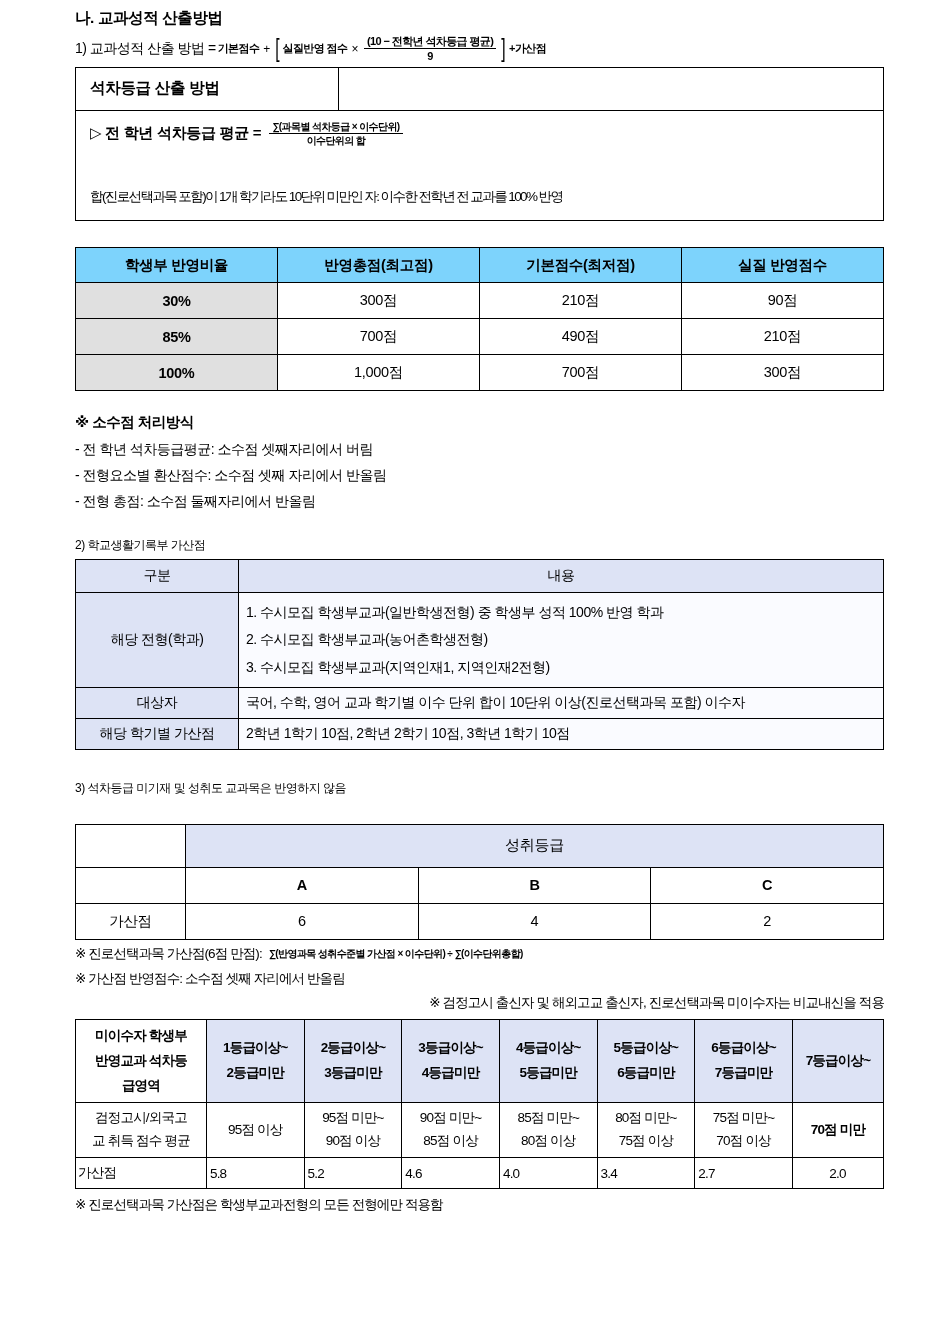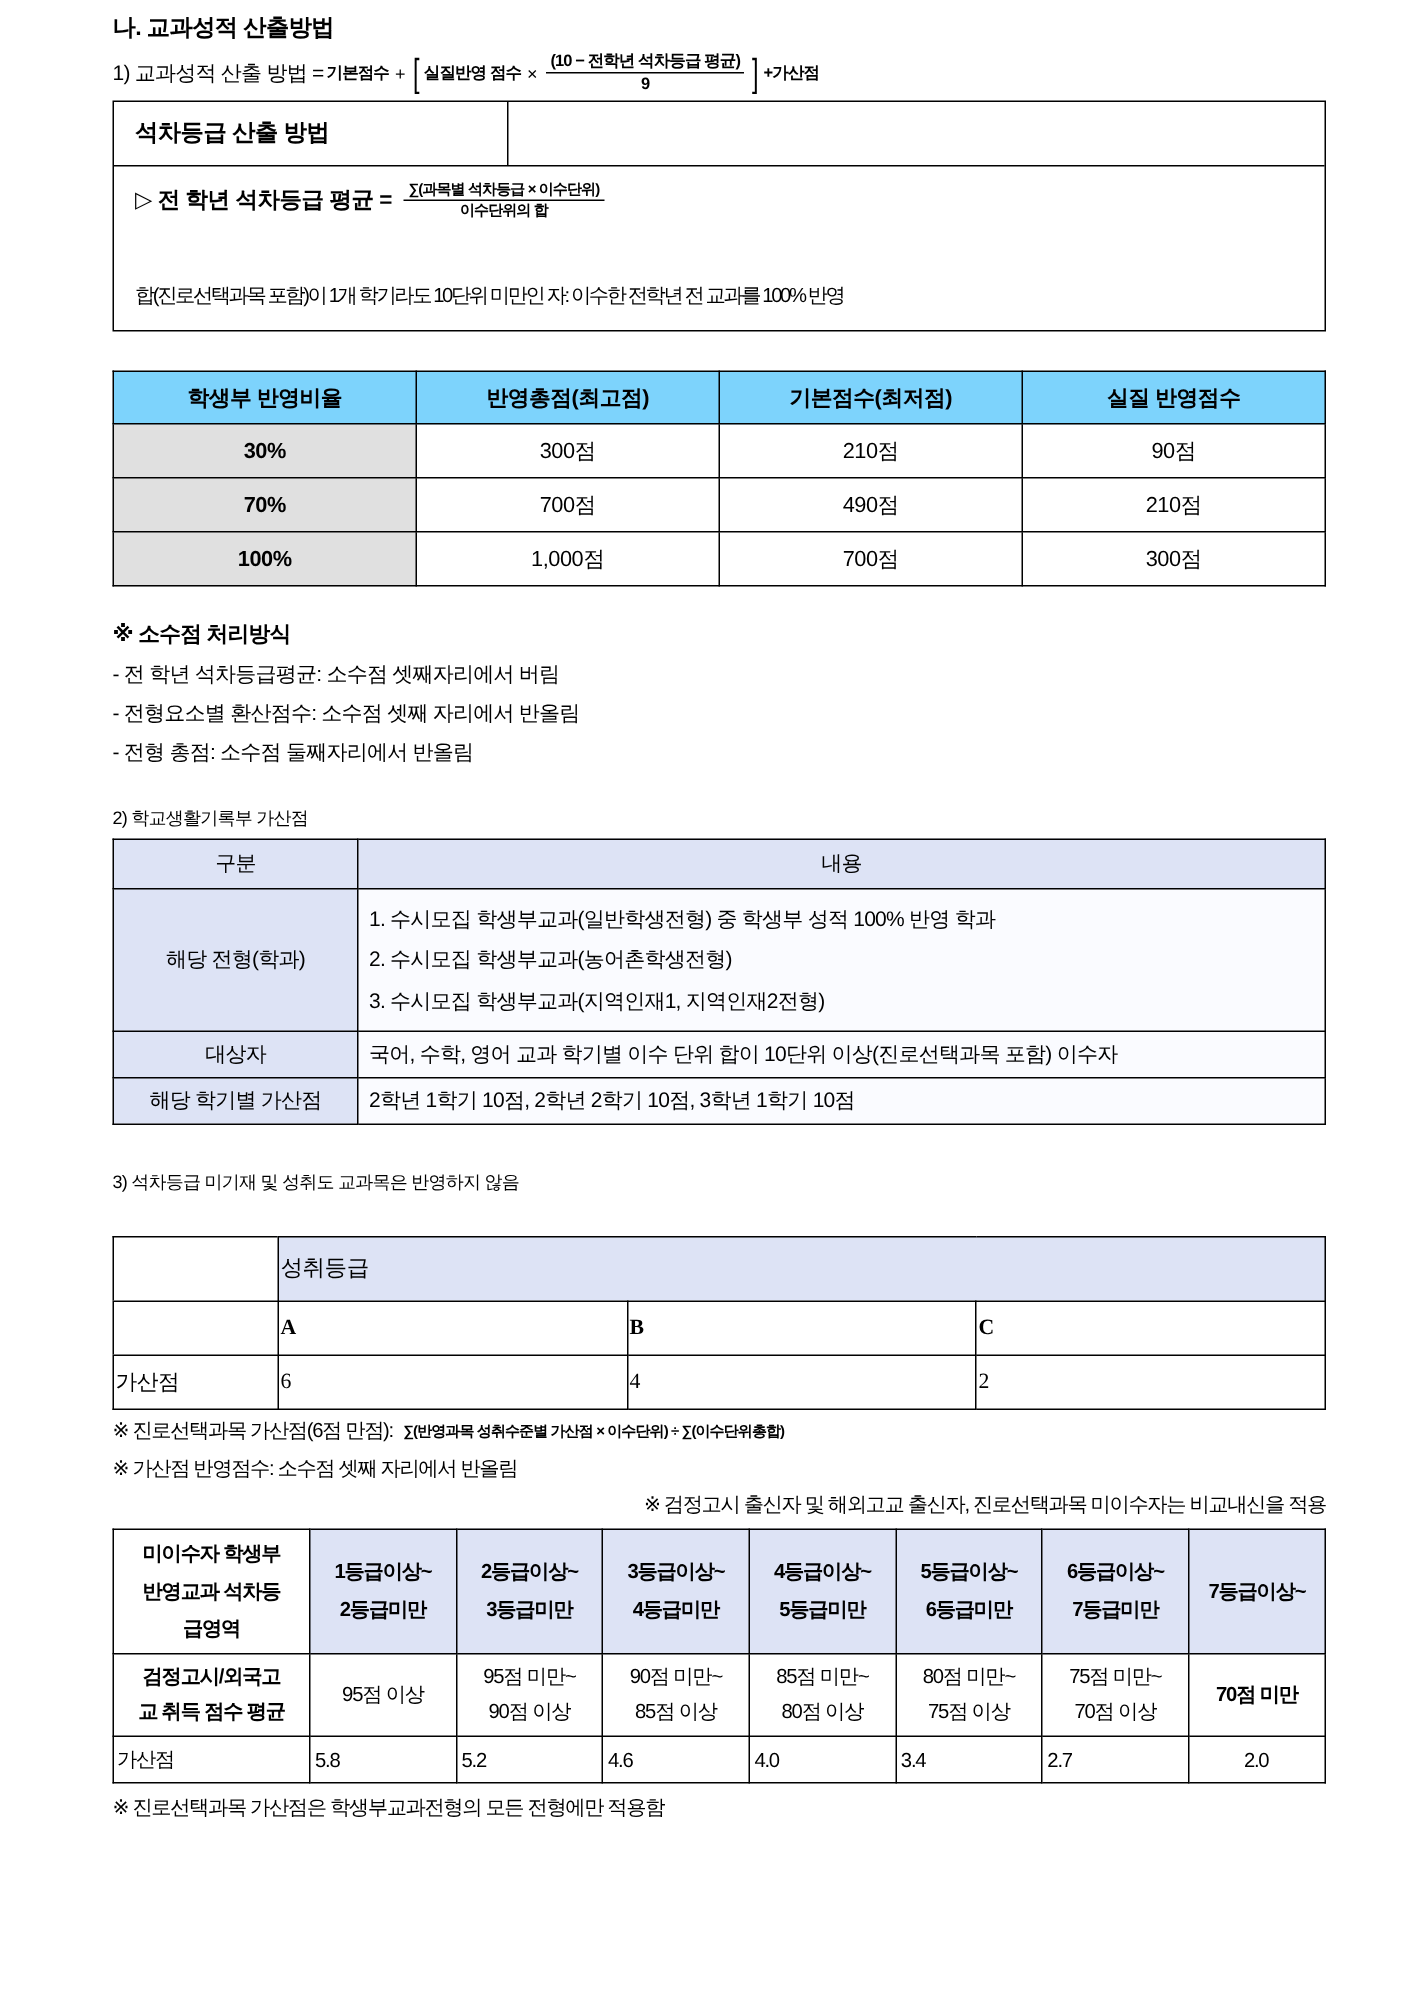--- a/index.html
+++ b/index.html
@@ -57,32 +57,32 @@
   
   .t-gas{border:1.5px solid #000;table-layout:fixed;}
   .t-gas td{border:1px solid #000;font-size:14px;letter-spacing:-0.5px;}
   .t-gas .hdr{background:#dde3f5;text-align:center;height:30px;}
   .t-gas .lbl{background:#dde3f5;text-align:center;vertical-align:middle;}
   .t-gas .body{background:#fafbff;padding:6px 6px 6px 7px;line-height:1.95;}
   .t-gas .body.one{line-height:1.2;height:30px;padding-top:0;padding-bottom:0;}
 
   
   .t-ach{border:1.5px solid #000;table-layout:fixed;}
-  .t-ach td{border:1px solid #000;text-align:left;font-size:14.5px;letter-spacing:-0.3px;height:33px;font-family:Liberation Serif, serif;}
+  .t-ach td{border:1px solid #000;text-align:center;font-size:14.5px;letter-spacing:-0.3px;height:33px;}
   .t-ach .blank{background:#ffffff;border-left:none;border-top:none;}
   .t-ach .lav{background:#dde3f5;height:40px;font-size:15px;}
   .t-ach .abc{font-weight:bold;background:#ffffff;}
 
   
   .t-conv{border:1.6px solid #000;table-layout:fixed;}
   .t-conv td{border:1px solid #000;font-size:13.5px;letter-spacing:-0.8px;}
   .t-conv .head{background:#dde3f5;text-align:center;font-weight:bold;line-height:1.85;padding:4px 1px;vertical-align:middle;}
   .t-conv .head.first{background:#ffffff;font-weight:bold;}
   .t-conv .rng{background:#ffffff;text-align:center;line-height:1.7;padding:4px 1px;vertical-align:middle;}
-  .t-conv .rng.first{font-weight:bold;line-height:1.7;}
+  .t-conv .rng.first{font-weight:normal;line-height:1.7;}
   .t-conv .val{background:#ffffff;height:28px;padding-left:3px;vertical-align:middle;}
   .t-conv .val.last{text-align:center;padding-left:0;}
   .t-conv .val.lbl{padding-left:2px;}
   .gap-md{height:22px;}
   .gap-lg{height:30px;}
 </style>
 </head>
 <body>
 
 <div class="page">
@@ -133,21 +133,21 @@
       </tr>
     </thead>
     <tbody>
       <tr>
         <td>30%</td>
         <td>300점</td>
         <td>210점</td>
         <td>90점</td>
       </tr>
       <tr>
-        <td>70%</td>
+        <td>85%</td>
         <td>700점</td>
         <td>490점</td>
         <td>210점</td>
       </tr>
       <tr>
         <td>100%</td>
         <td>1,000점</td>
         <td>700점</td>
         <td>300점</td>
       </tr>

